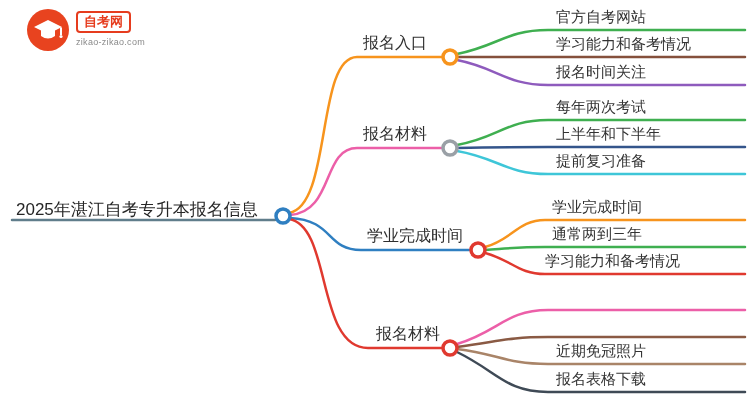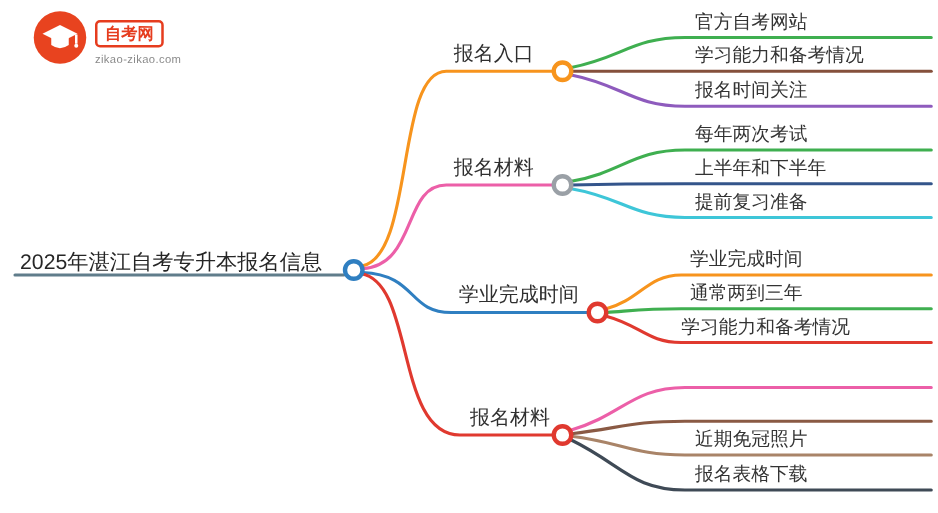--- a/index.html
+++ b/index.html
@@ -7,21 +7,21 @@
     position:relative; width:750px; height:410px; background:#ffffff;
     overflow:hidden;
     font-family:"Liberation Sans","DejaVu Sans",sans-serif;
   }
   svg.canvas { position:absolute; left:0; top:0; }
   .label { position:absolute; white-space:nowrap; color:#333; }
   .center-title { font-size:17px; color:#262626; }
   .branch-label { font-size:16px; color:#2f2f2f; }
   .sub-label { font-size:15px; color:#333; }
 
-  .logo { position:absolute; left:26px; top:8px; display:flex; align-items:flex-end; gap:6px; }
+  .logo { position:absolute; left:26px; top:8px; display:flex; align-items:flex-start; gap:6px; }
   .logo-mark { width:44px; height:44px; flex:0 0 auto; }
   .logo-texts { display:flex; flex-direction:column; align-items:flex-start; margin-top:3px; }
   .brand-box {
     display:inline-block; border:2px solid #e63c1e; border-radius:4px;
     padding:1px 6px; font-size:13px; font-weight:bold; color:#e63c1e; line-height:16px;
   }
   .domain-text { font-size:9px; color:#8a8a8a; margin-top:4px; letter-spacing:0.3px; }
 </style>
 </head>
 <body>

